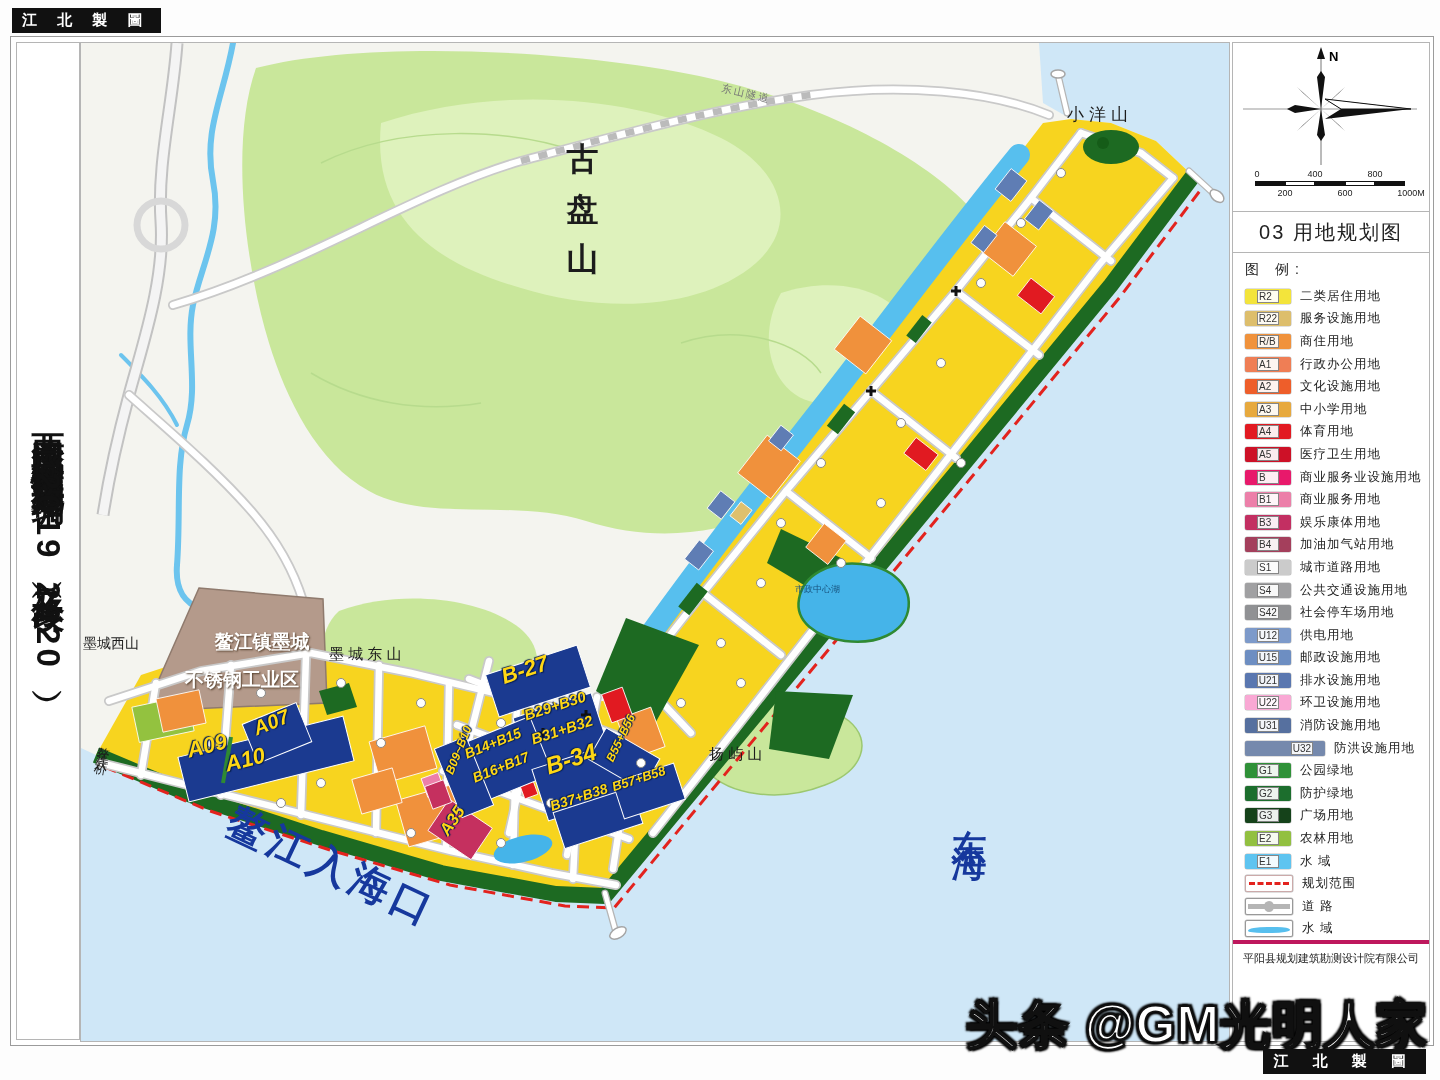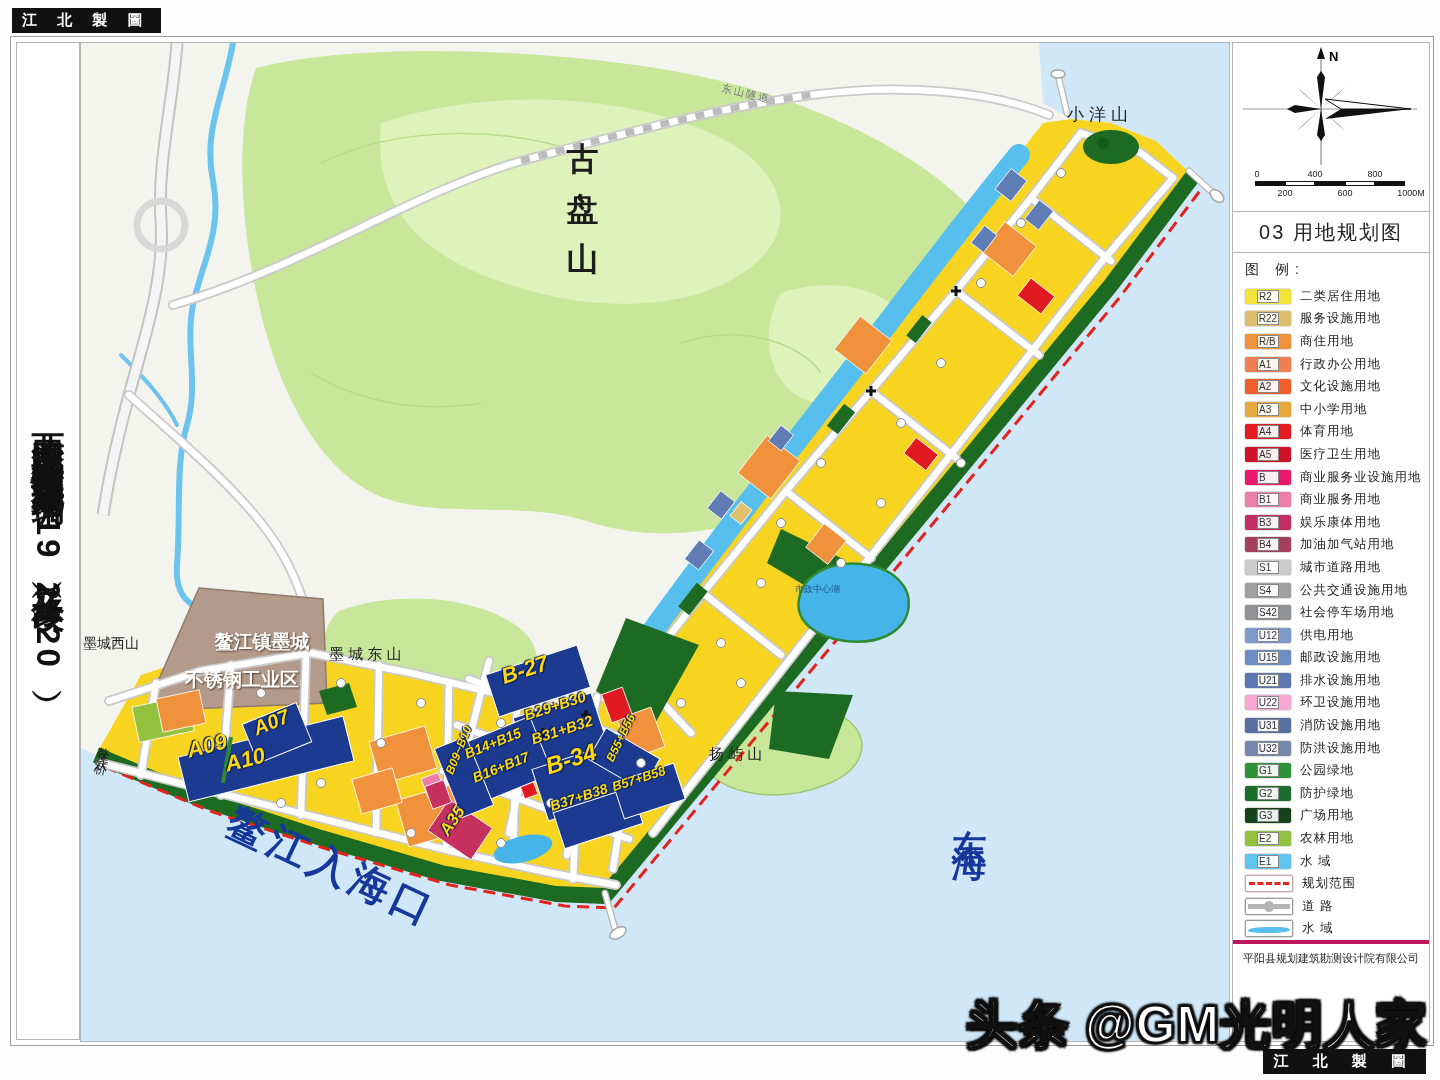--- a/index.html
+++ b/index.html
@@ -498,21 +498,21 @@
   </div>
 
   <div class="lg-row">
     <span class="lg-swatch" style="background: rgb(86, 112, 159);">
               <span class="lg-code">U31</span>
             </span>
     <span class="lg-label">消防设施用地</span>
   </div>
 
   <div class="lg-row">
-    <span class="lg-swatch" style="background: rgb(117, 137, 173);">
+    <span class="lg-swatch" style="background: rgb(117, 137, 173); padding-left: 34px;">
               <span class="lg-code">U32</span>
             </span>
     <span class="lg-label">防洪设施用地</span>
   </div>
 
   <div class="lg-row">
     <span class="lg-swatch" style="background: rgb(47, 145, 56);">
               <span class="lg-code">G1</span>
             </span>
     <span class="lg-label">公园绿地</span>

